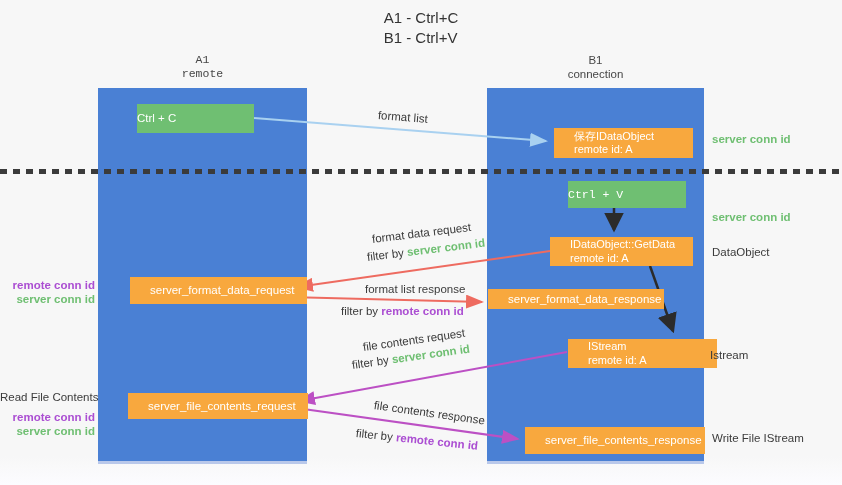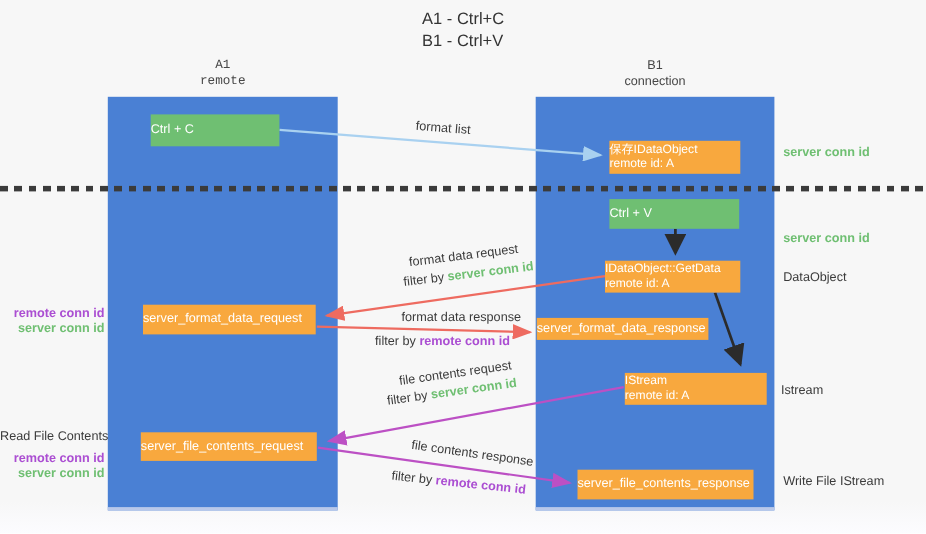--- a/index.html
+++ b/index.html
@@ -31,21 +31,21 @@
   .mk-red     { fill:var(--arrow-red); }
   .mk-magenta { fill:var(--arrow-magenta); }
   .mk-black   { fill:var(--arrow-black); }
   .node {
     position:absolute; z-index:5; color:#fff; text-align:left;
     display:flex; flex-direction:column; justify-content:center;
     font-size:11.5px; line-height:13px;
   }
   .node.two-line { font-size:11px; line-height:13.5px; }
   .node.green  { background:var(--node-green); }
-  .node.orange { background:var(--node-orange); }
+  .node.orange { background:var(--node-orange);padding-left:20px; }
   .arrow-label { position:absolute; z-index:6; font-size:11.5px; color:#3b3b3b; white-space:nowrap; transform-origin:left center; }
   .side-label  { position:absolute; z-index:6; font-size:11.5px; color:#3b3b3b; white-space:nowrap; }
   .left-col { left:0; width:95px; text-align:right; }
   .green-text  { color:var(--text-green);  font-weight:bold; }
   .purple-text { color:var(--text-purple); font-weight:bold; }
 </style>
 </head>
 <body>
 
 <div class="canvas">
@@ -97,21 +97,21 @@
 
   <div class="node green" style="left:137px; top:104px; width:117px; height:29px;">
     <div>Ctrl + C</div>
   </div>
 
   <div class="node orange two-line" style="left:554px; top:128px; width:119px; height:30px;">
     <div>保存IDataObject</div>
     <div>remote id: A</div>
   </div>
 
-  <div class="node green" style="left:554px; top:181px; width:118px; height:27px;">
+  <div class="node green" style="left:568px; top:181px; width:118px; height:27px;font-family:Liberation Mono, monospace;">
     <div>Ctrl + V</div>
   </div>
 
   <div class="node orange two-line" style="left:550px; top:237px; width:123px; height:29px;">
     <div>IDataObject::GetData</div>
     <div>remote id: A</div>
   </div>
 
   <div class="node orange two-line" style="left:568px; top:339px; width:129px; height:29px;">
     <div>IStream</div>
@@ -134,21 +134,21 @@
     <div>server_file_contents_response</div>
   </div>
 
   <div class="arrow-label" style="left:378px; top:109px; transform:rotate(4.5deg);">format list</div>
 
   <div class="arrow-label" style="left:372px; top:233px; transform:rotate(-7deg);">format data request</div>
   <div class="arrow-label" style="left:367px; top:251px; transform:rotate(-7deg);">
     <span>filter by </span><span class="green-text">server conn id</span>
   </div>
 
-  <div class="arrow-label" style="left:365px; top:283px;">format data response</div>
+  <div class="arrow-label" style="left:365px; top:283px;">format list response</div>
   <div class="arrow-label" style="left:341px; top:305px;">
     <span>filter by </span><span class="purple-text">remote conn id</span>
   </div>
 
   <div class="arrow-label" style="left:363px; top:341px; transform:rotate(-8deg);">file contents request</div>
   <div class="arrow-label" style="left:352px; top:359px; transform:rotate(-8deg);">
     <span>filter by </span><span class="green-text">server conn id</span>
   </div>
 
   <div class="arrow-label" style="left:374px; top:399px; transform:rotate(8deg);">file contents response</div>

